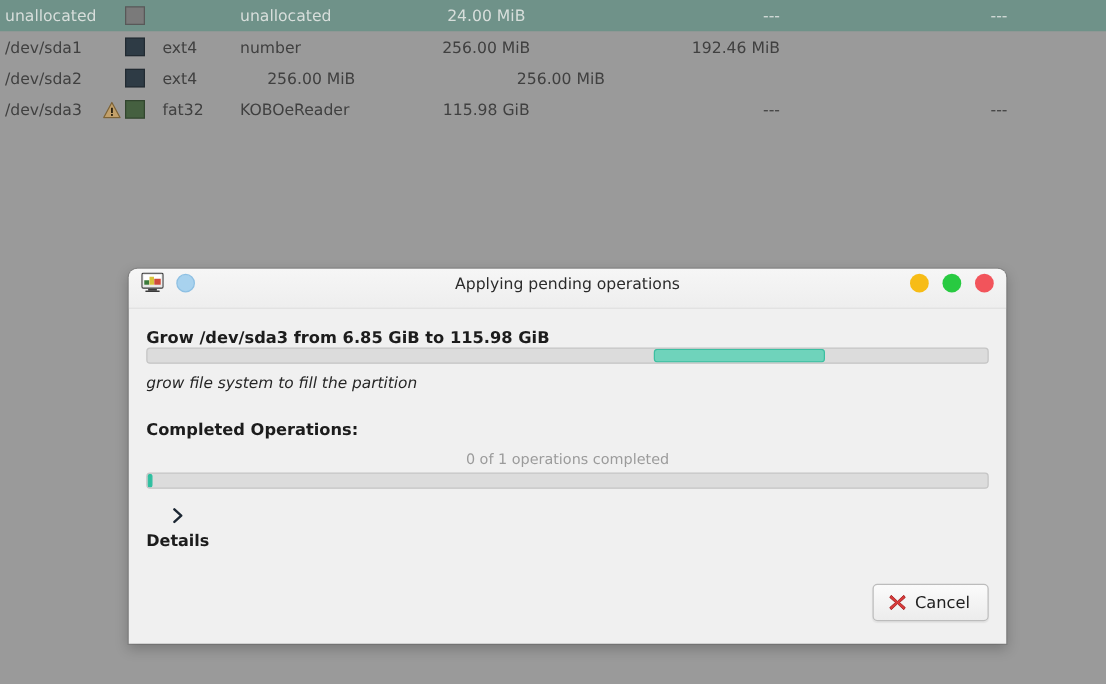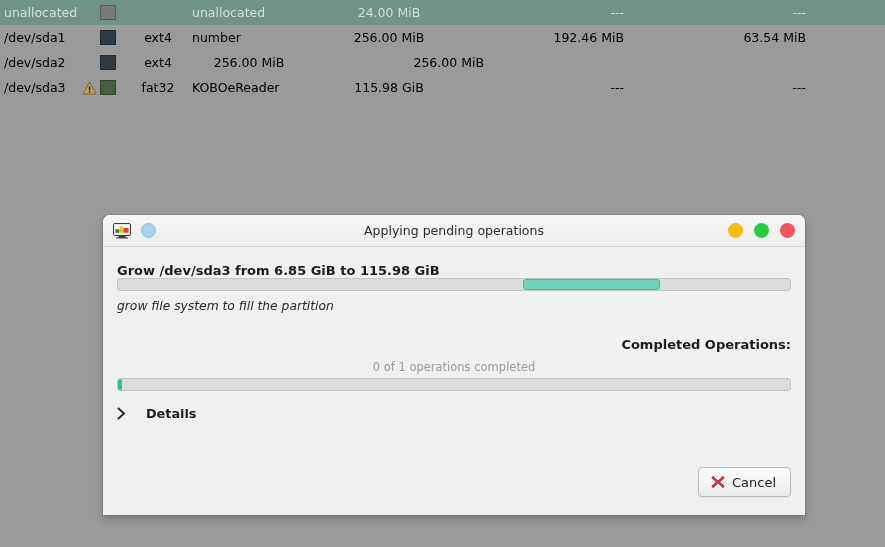--- a/index.html
+++ b/index.html
@@ -21,21 +21,21 @@
     position: absolute;
     top: 0; left: 0;
     width: 885px;
   }
 
   .part-row {
     display: flex;
     align-items: center;
     height: 25px;
     font-size: 12.5px;
-    color: #000000;
+    color: #404040;
   }
 
   .part-row.selected {
     background: #6f9289;
     color: #d7dedb;
     height: 25px;
   }
 
   .col-path {
     width: 78px;
@@ -60,21 +60,21 @@
 
   .swatch {
     width: 16px;
     height: 15px;
     display: inline-block;
     border: 1px solid rgba(0,0,0,0.28);
   }
 
   .col-fs {
     width: 62px;
-    text-align: center;
+    text-align: left;
     padding-right: 6px;
     white-space: nowrap;
   }
 
   .col-label {
     width: 140px;
     text-align: left;
     white-space: nowrap;
     overflow: hidden;
   }
@@ -116,22 +116,22 @@
     flex-direction: column;
   }
 
   #titlebar {
     height: 32px;
     flex: 0 0 32px;
     background: linear-gradient(to bottom, #f6f6f6, #eeeeee);
     border-bottom: 1px solid #d6d6d6;
     border-radius: 7px 7px 0 0;
     display: flex;
-    align-items: center;
-    padding: 0 10px;
+    align-items: flex-end;
+    padding: 12px 10px;
     position: relative;
   }
 
   #titlebar .tb-left {
     display: flex;
     align-items: center;
     gap: 10px;
     z-index: 2;
   }
 
@@ -227,37 +227,37 @@
     font-style: italic;
     color: #262626;
     margin-bottom: 24px;
   }
 
   .completed-heading {
     font-size: 13px;
     font-weight: bold;
     color: #1c1c1c;
     margin-bottom: 8px;
-    text-align: right;
   }
 
   .completed-count {
     font-size: 11.5px;
     color: #9b9b9b;
     text-align: center;
     margin-bottom: 4px;
   }
 
   .details-row {
     display: flex;
     align-items: center;
-    gap: 20px;
+    gap: 7px;
     margin-top: 15px;
     cursor: pointer;
     width: max-content;
+    flex-direction: column;
   }
 
   .chev svg { display: block; }
 
   .details-label {
     font-size: 12.8px;
     font-weight: bold;
     color: #1c1c1c;
   }
 
@@ -309,21 +309,20 @@
   <div class="part-row">
     <div class="col-path">/dev/sda1</div>
     <div class="col-warn"></div>
     <div class="col-swatch">
       <span class="swatch" style="background:#2e3b45;"></span>
     </div>
     <div class="col-fs">ext4</div>
     <div class="col-label">number</div>
     <div class="col-size">256.00 MiB</div>
     <div class="col-used">192.46 MiB</div>
-    <div class="col-unused">63.54 MiB</div>
   </div>
 
   <div class="part-row">
     <div class="col-path">/dev/sda2</div>
     <div class="col-warn"></div>
     <div class="col-swatch">
       <span class="swatch" style="background:#2e3b45;"></span>
     </div>
     <div class="col-fs">ext4</div>
     <div class="col-size">256.00 MiB</div>

